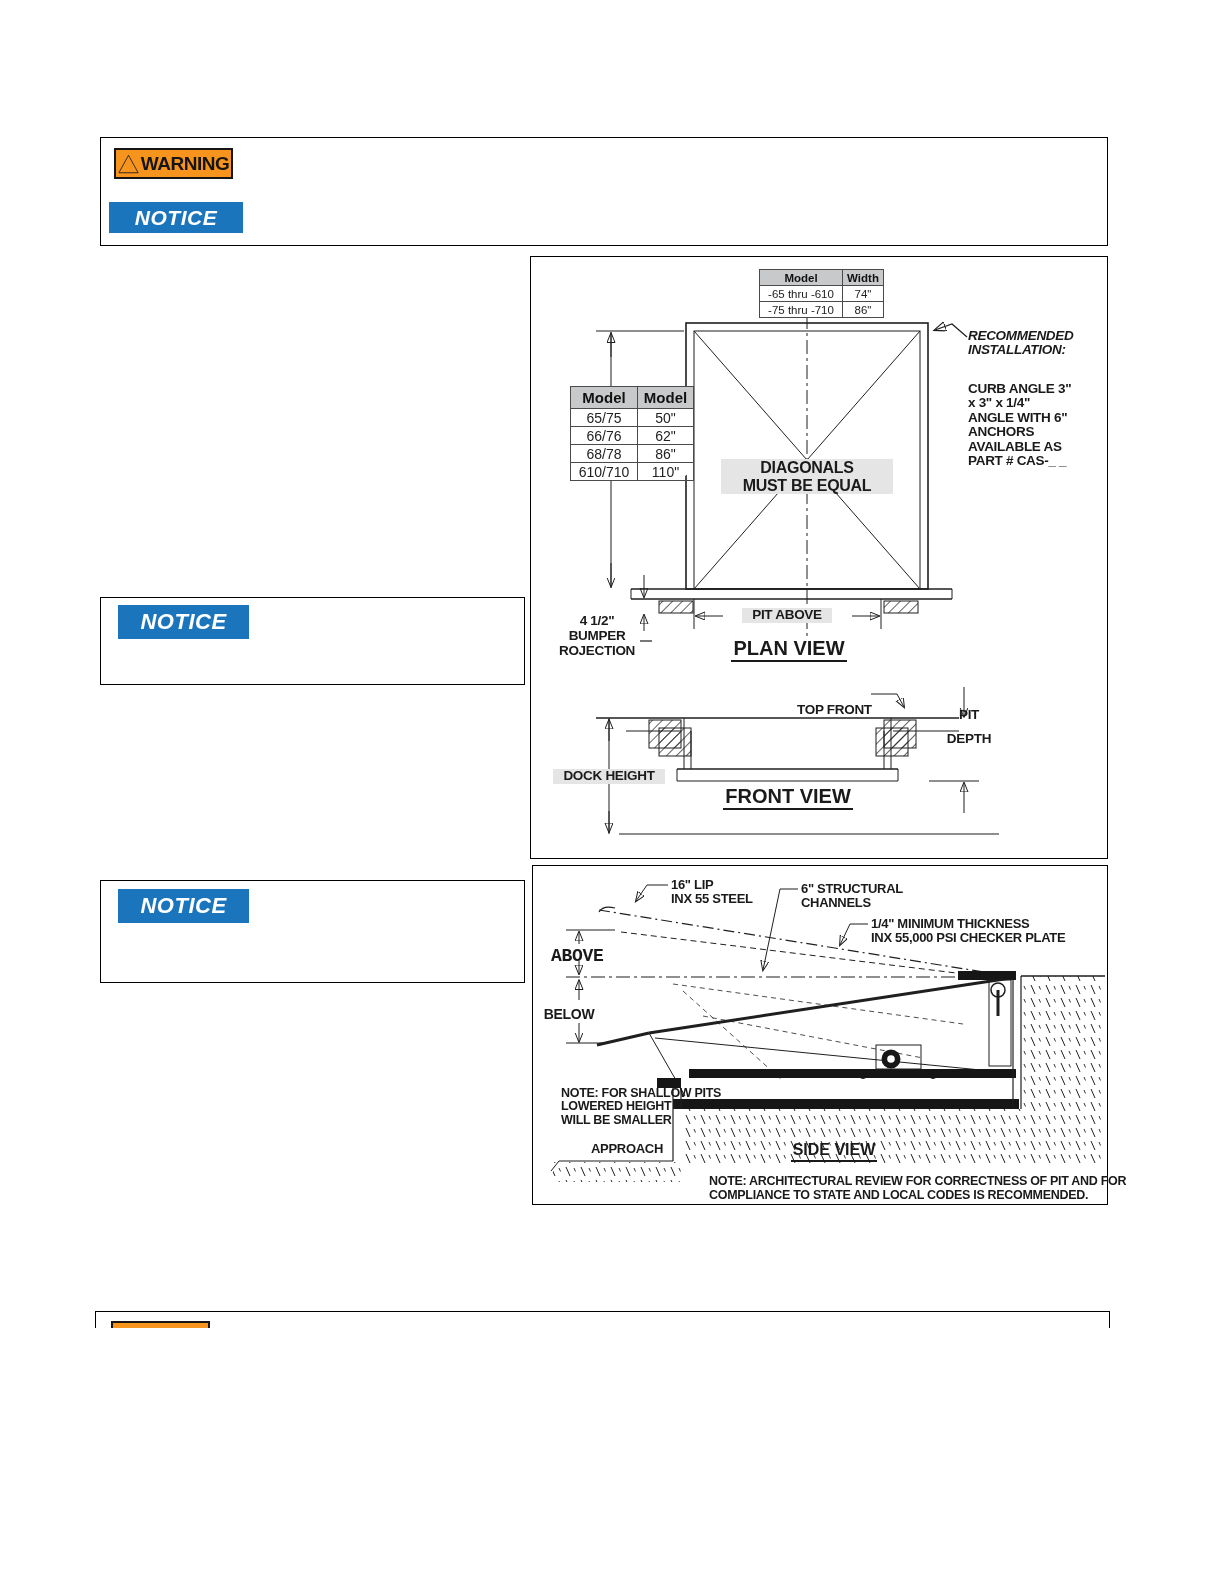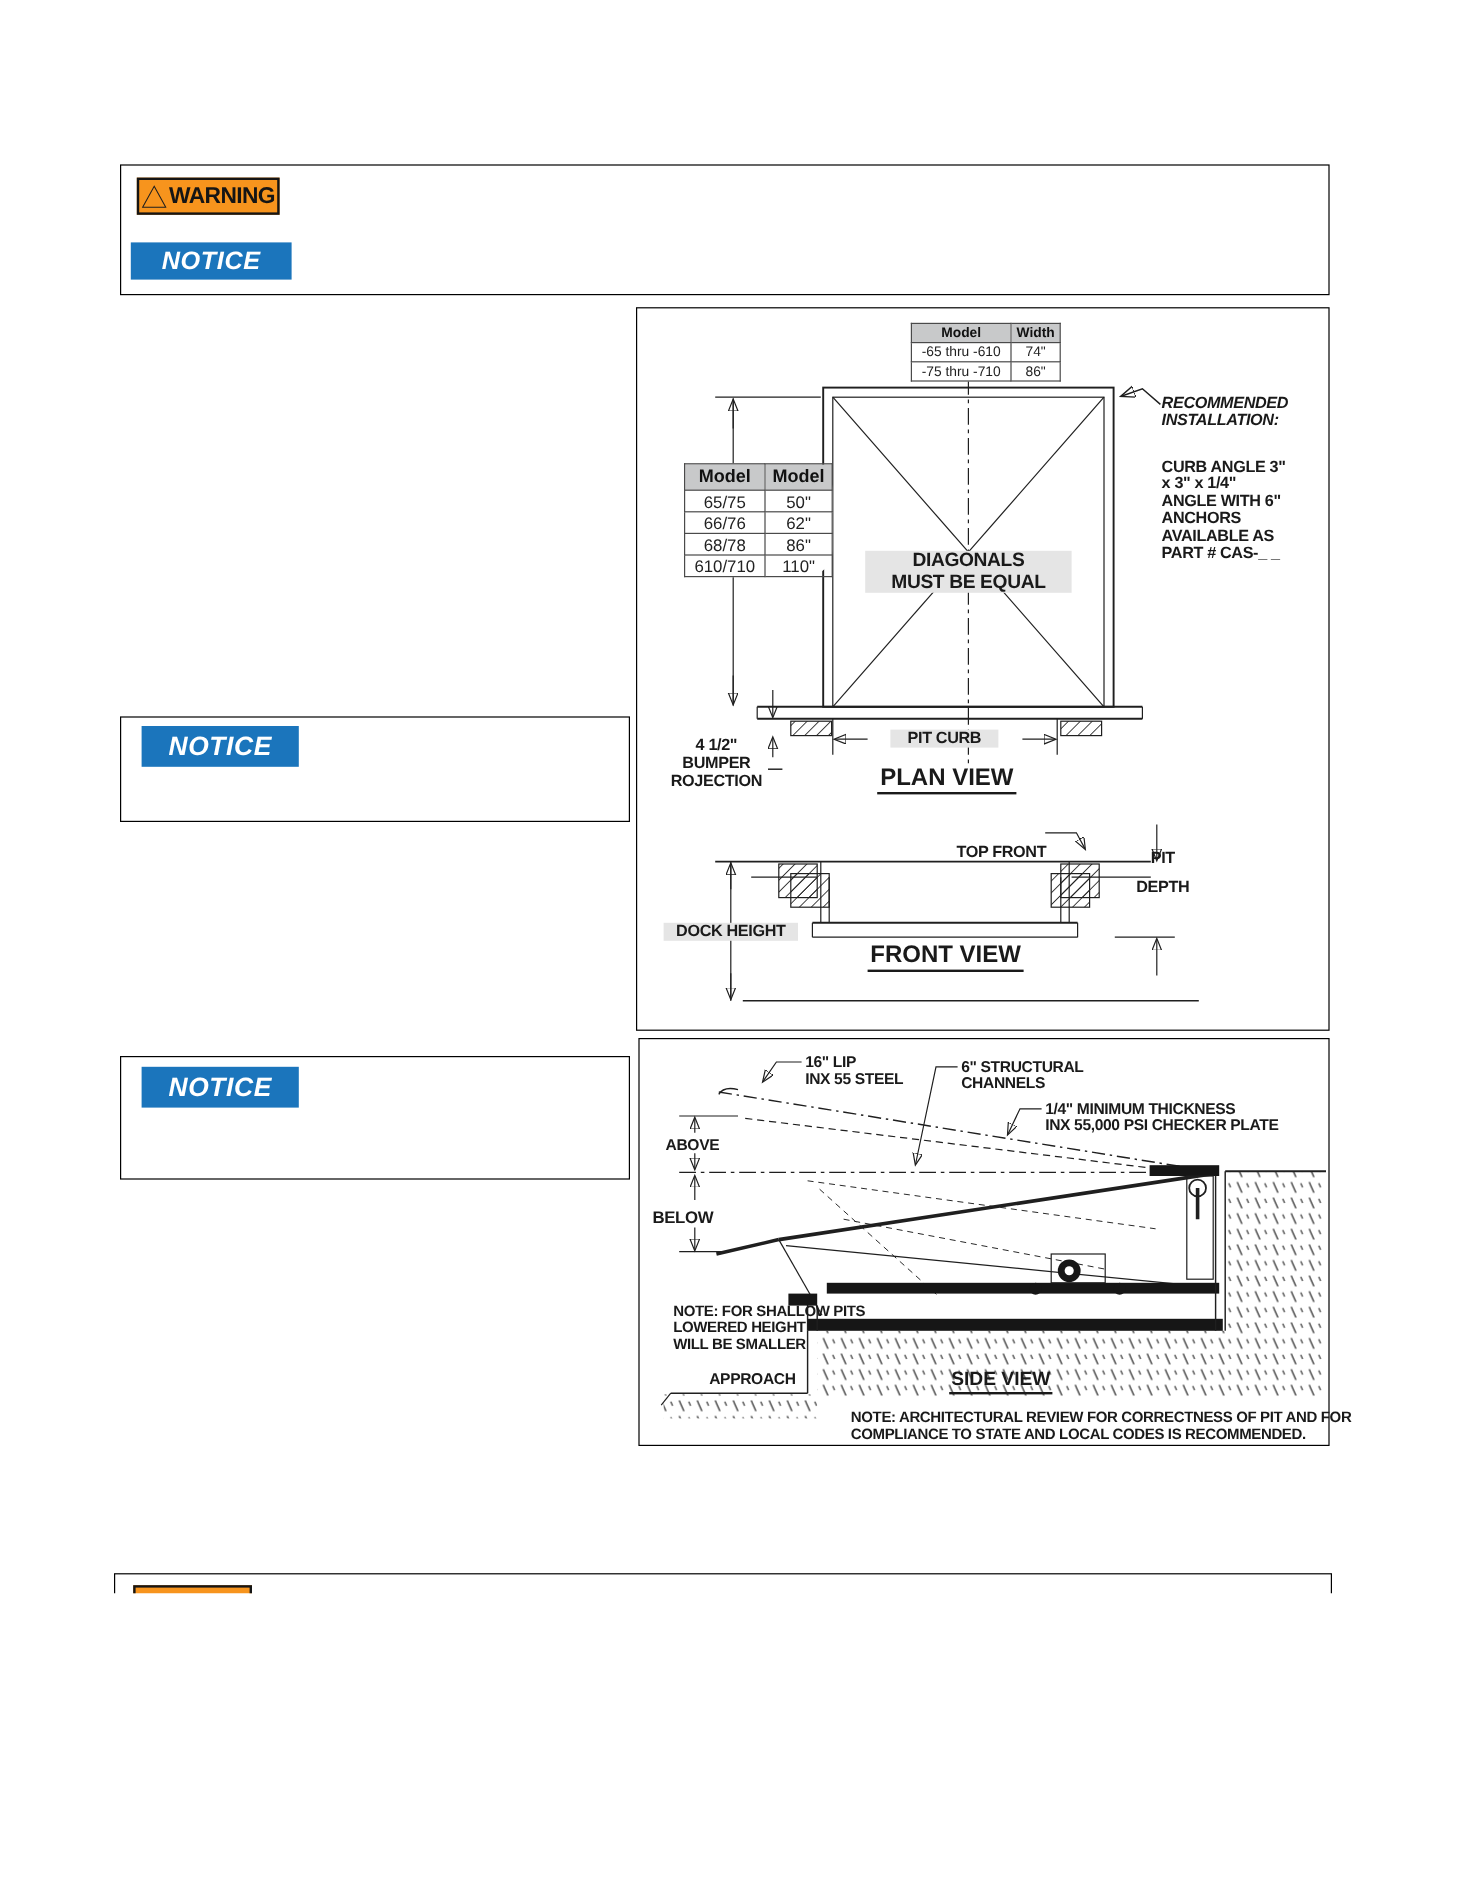--- a/index.html
+++ b/index.html
@@ -175,21 +175,21 @@
       <div class="ital">INSTALLATION:</div>
       <div style="height:24px;"></div>
       <div>CURB ANGLE 3"</div>
       <div>x 3" x 1/4"</div>
       <div>ANGLE WITH 6"</div>
       <div>ANCHORS</div>
       <div>AVAILABLE AS</div>
       <div>PART # CAS-_ _</div>
     </div>
 
-    <div class="lbl ctr wbg" style="left:211px;top:351px;width:90px;">PIT CURB</div>
+    <div class="lbl ctr wbg" style="left:211px;top:351px;width:90px;">PIT ABOVE</div>
     <div class="lbl ctr title" style="left:178px;top:380px;width:160px;"><span>PLAN VIEW</span></div>
 
     <div class="lbl ctr" style="left:18px;top:356px;width:96px;line-height:1.12;">
       <div>4 1/2"</div>
       <div>BUMPER</div>
       <div>ROJECTION</div>
     </div>
 
     <div class="lbl" style="left:266px;top:430px;margin-top:16px;">TOP FRONT</div>
     <div class="lbl ctr" style="left:418px;top:451px;width:40px;">PIT</div>
@@ -277,21 +277,21 @@
       <div>INX 55 STEEL</div>
     </div>
     <div class="lbl" style="left:268px;top:16px;font-size:13px;">
       <div>6" STRUCTURAL</div>
       <div>CHANNELS</div>
     </div>
     <div class="lbl" style="left:338px;top:51px;font-size:13px;">
       <div>1/4" MINIMUM THICKNESS</div>
       <div>INX 55,000 PSI CHECKER PLATE</div>
     </div>
-    <div class="lbl ctr" style="left:18px;top:81px;width:52px;font-size:13px;">ABOVE</div>
+    <div class="lbl ctr" style="left:18px;top:81px;width:52px;font-size:18px;font-family:Liberation Mono, monospace;">ABOVE</div>
     <div class="lbl ctr" style="left:10px;top:141px;width:52px;font-size:14px;">BELOW</div>
     <div class="lbl" style="left:28px;top:221px;font-size:12.5px;line-height:1.06;">
       <div>NOTE: FOR SHALLOW PITS</div>
       <div>LOWERED HEIGHT</div>
       <div>WILL BE SMALLER</div>
     </div>
     <div class="lbl" style="left:58px;top:276px;font-size:13px;">APPROACH</div>
     <div class="lbl ctr title title-sm" style="left:240px;top:275px;width:122px;"><span>SIDE VIEW</span></div>
     <div class="lbl" style="left:176px;top:308px;font-size:12.5px;line-height:1.13;">
       <div>NOTE: ARCHITECTURAL REVIEW FOR CORRECTNESS OF PIT AND FOR</div>

